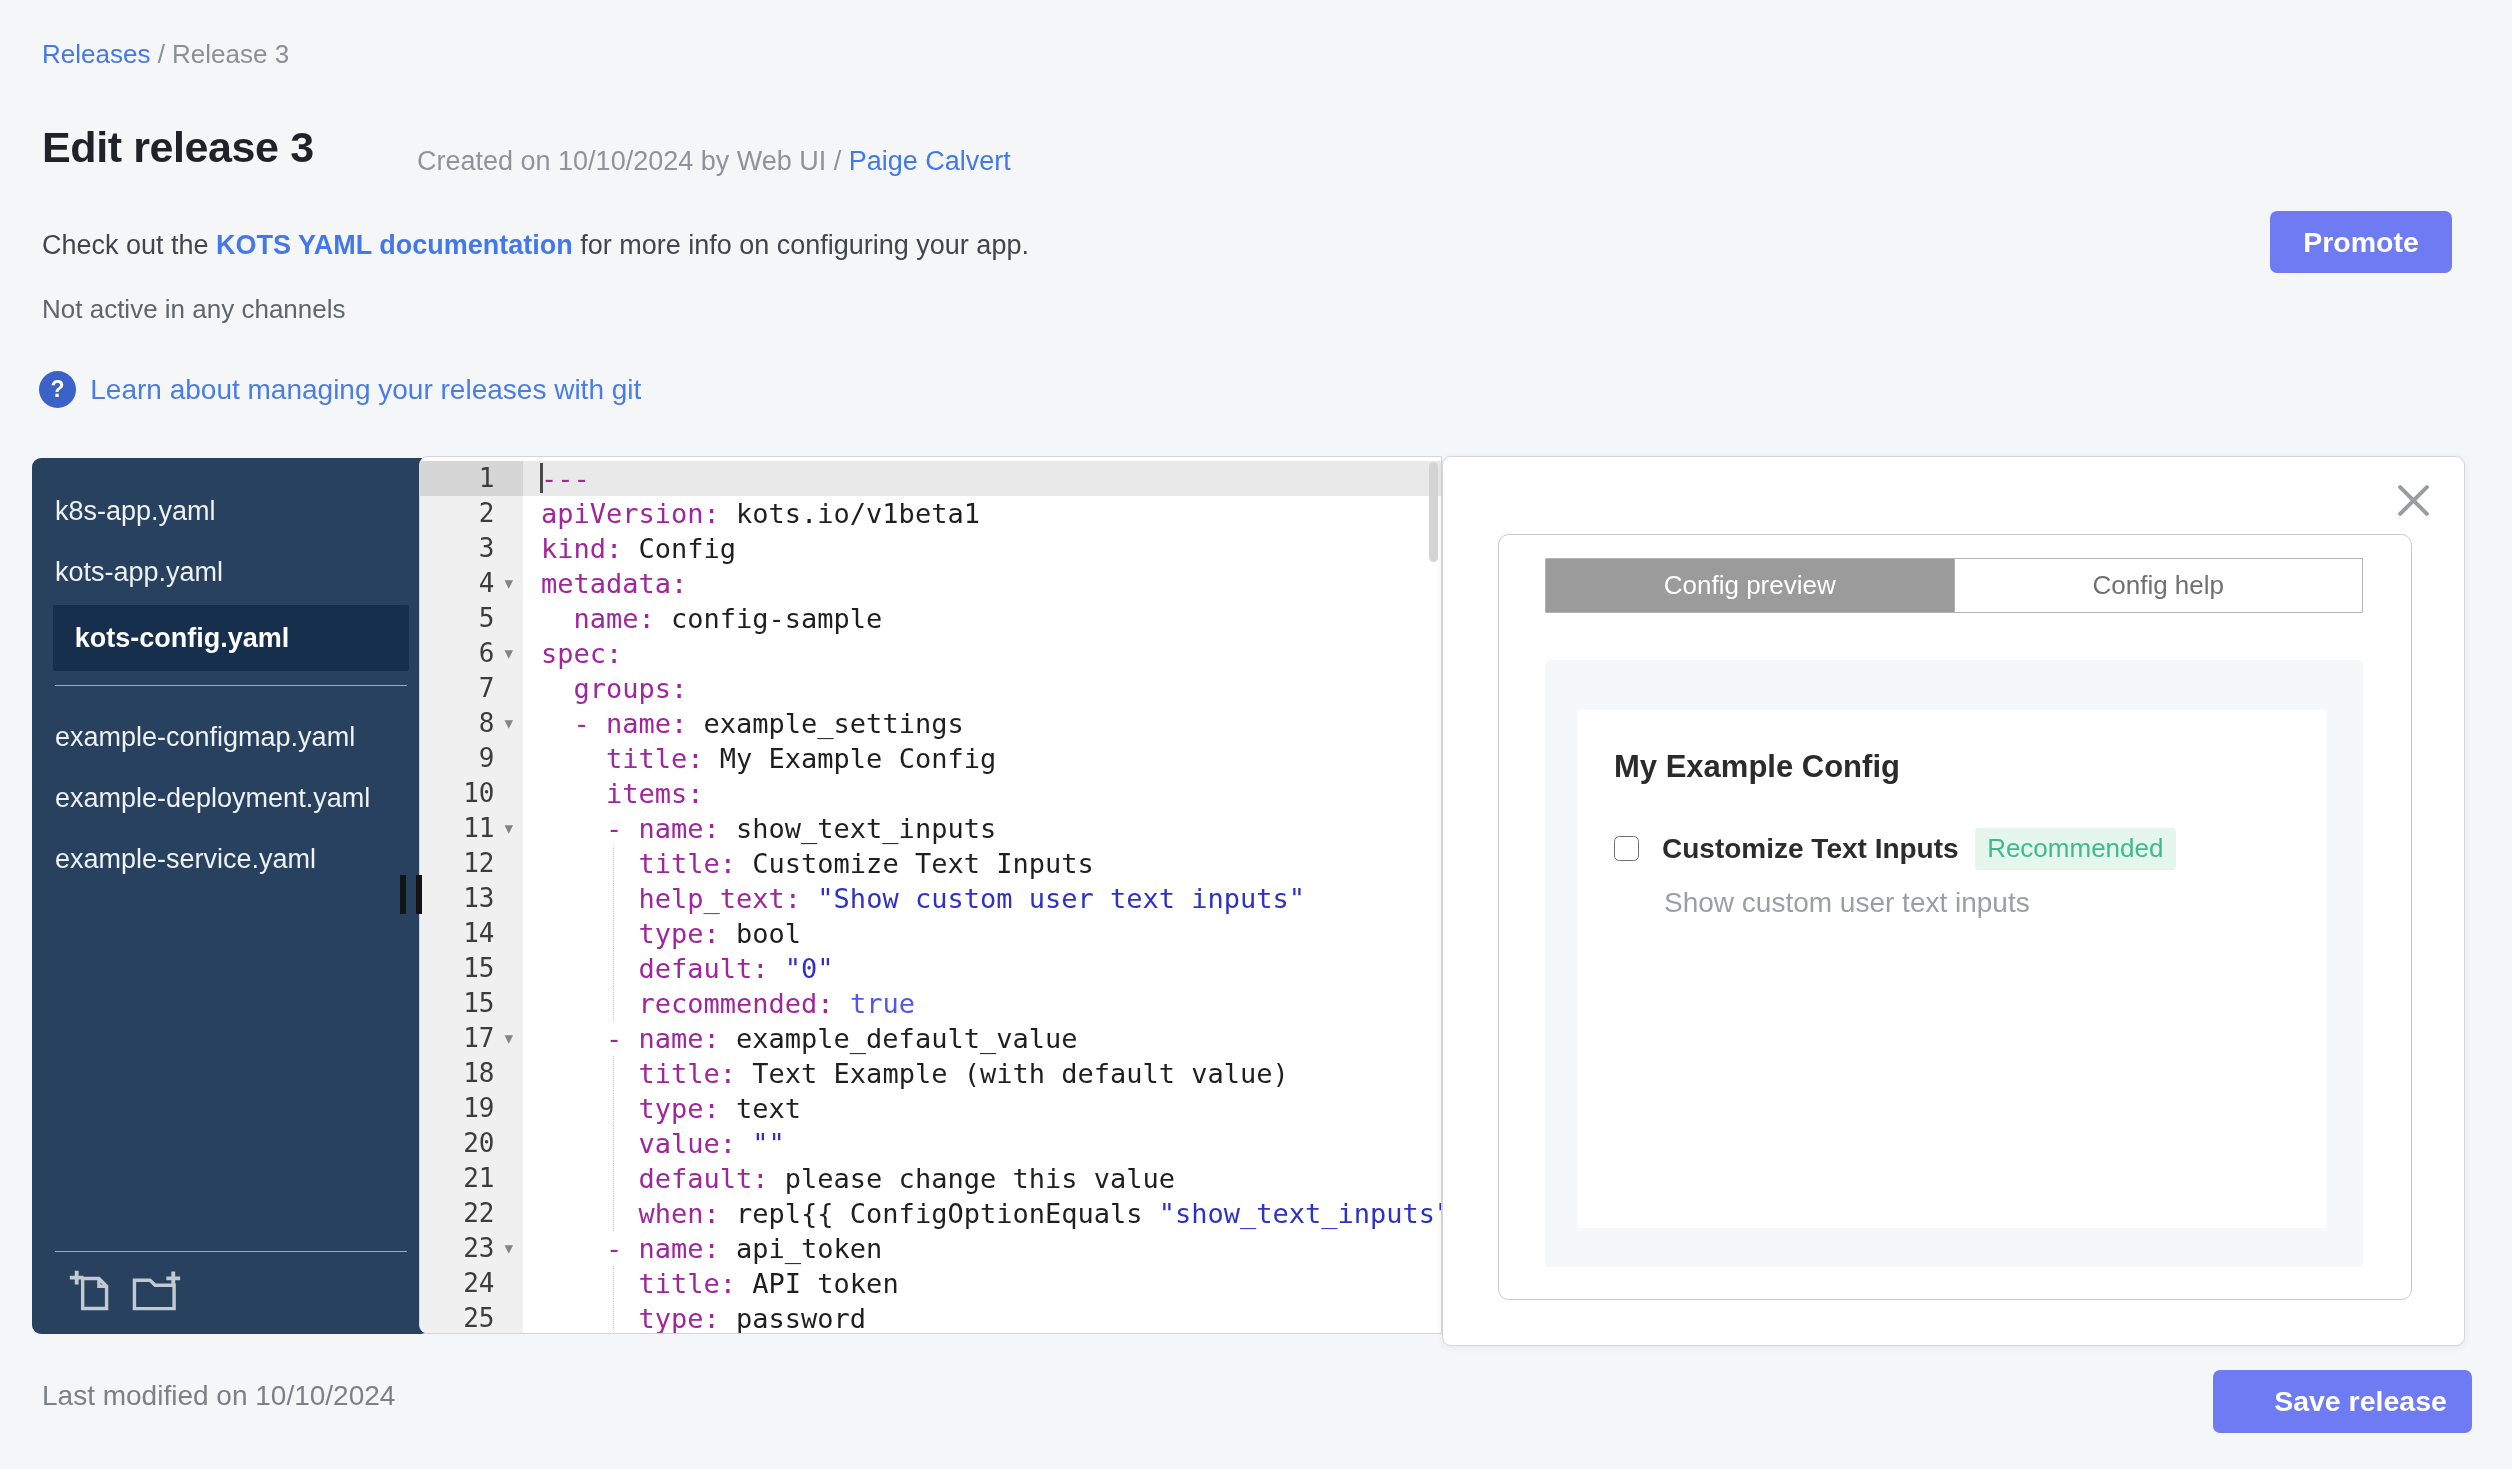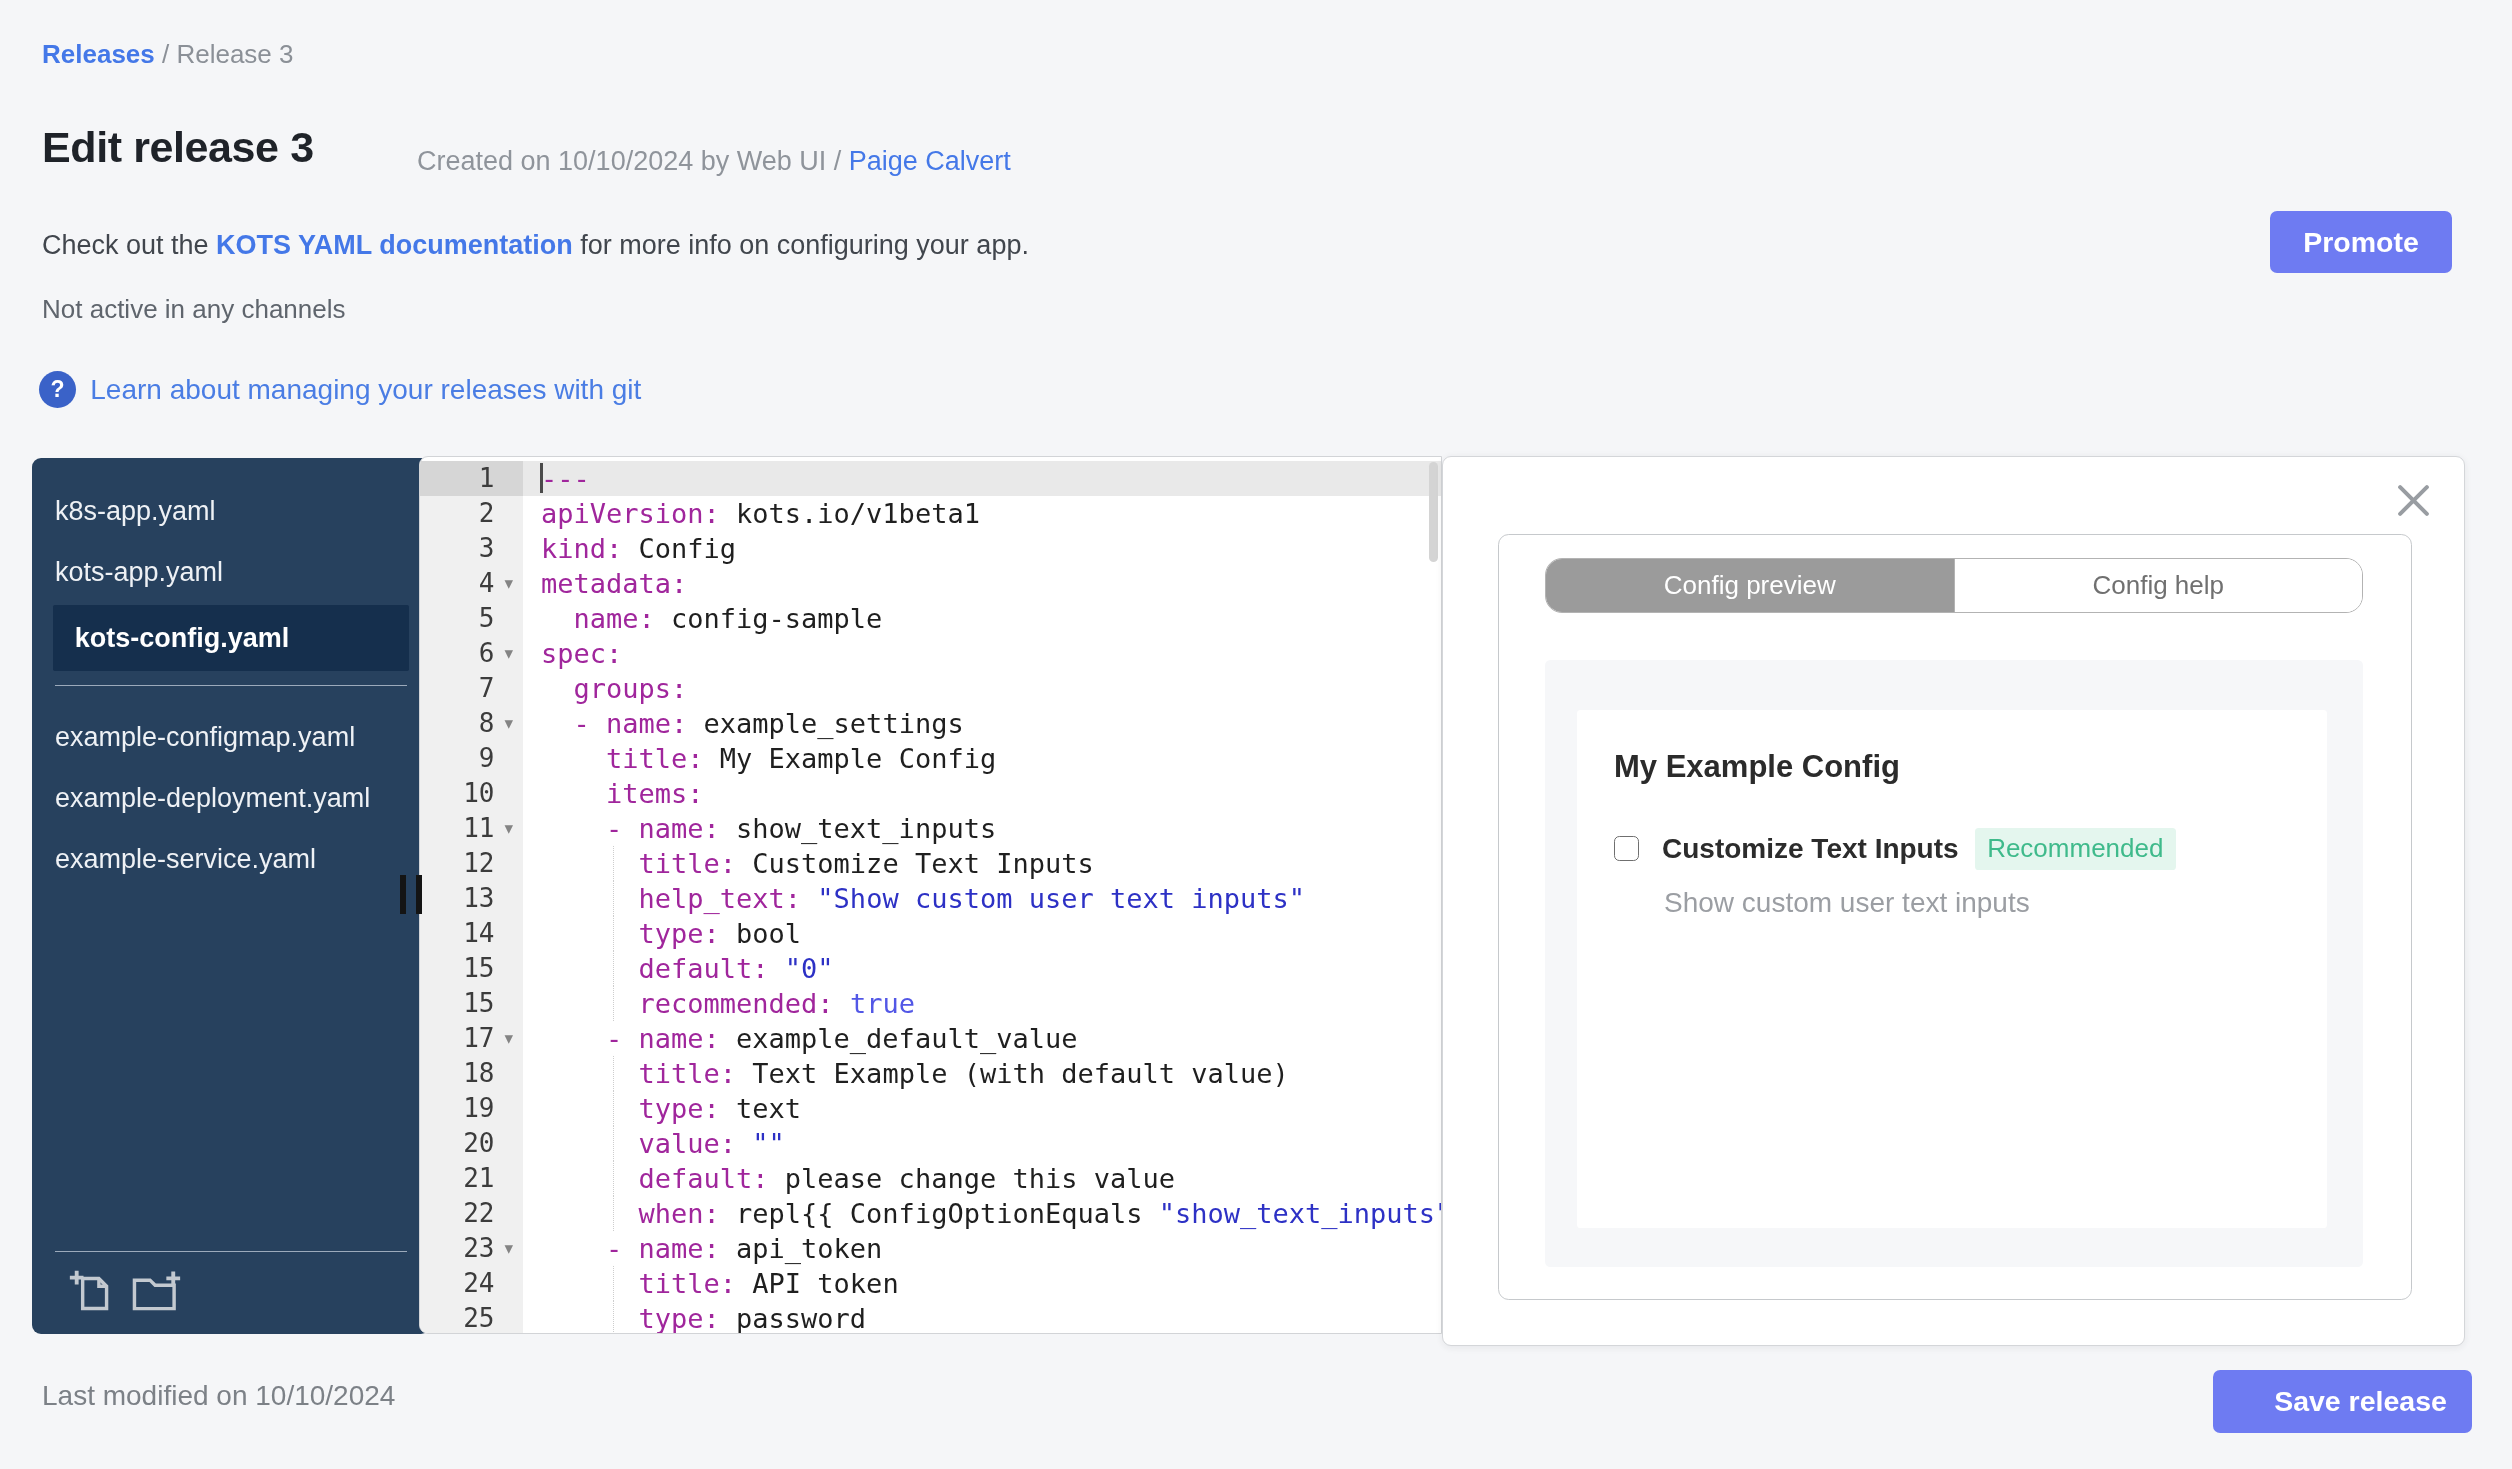--- a/index.html
+++ b/index.html
@@ -8,21 +8,21 @@
     font-family: "Liberation Sans", sans-serif;
     background: #f5f6f8;
     position: relative;
     overflow: hidden;
     color: #23262b;
   }
   .abs { position: absolute; }
 
   
   .breadcrumb { left: 42px; top: 39px; font-size: 26px; }
-  .breadcrumb a { color: #4478e8; text-decoration: none; font-weight: 700; cursor: pointer; text-align: center; }
+  .breadcrumb a { color: #4478e8; text-decoration: none; font-weight: 400; cursor: pointer; text-align: center; }
   .breadcrumb .crumb-rest { color: #8b9097; font-weight: 400; }
   .page-title { left: 42px; top: 123px; font-size: 43px; font-weight: 700; letter-spacing: -0.4px; color: #1f2329; }
   .created-line { left: 417px; top: 146px; font-size: 27px; color: #8f949b; }
   .created-line a { color: #4478e8; text-decoration: none; }
   .doc-line { left: 42px; top: 230px; font-size: 27px; color: #41464d; }
   .doc-line a { color: #4478e8; text-decoration: none; font-weight: 600; }
   .status-line { left: 42px; top: 294px; font-size: 26px; color: #5f656d; }
   .git-row { left: 39px; top: 371px; display: flex; align-items: center; }
   .git-help-circle {
     width: 37px; height: 37px; border-radius: 50%;
@@ -108,21 +108,21 @@
     background: #ffffff; border: 0.9px solid #d4d6d9; border-radius: 9px;
     box-shadow: 0 1.8px 7.1px rgba(40,45,55,0.07);
   }
   .close-x { position: absolute; top: 23px; right: 30px; width: 41px; height: 41px; cursor: pointer; }
   .tabs-wrapper {
     position: absolute; left: 55px; right: 52px; top: 77px; bottom: 45px;
     border: 0.9px solid #c6c9cc; border-radius: 10.7px; background: #fff;
   }
   .tab-bar {
     position: absolute; left: 46px; right: 48px; top: 23px; height: 55px;
-    display: flex; border: 1.8px solid #b3b3b3; border-radius: 17px; overflow: hidden;
+    display: flex; border: 1.8px solid #b3b3b3; border-radius: 1px; overflow: hidden;
     background: #fff;
   }
   .tab { flex: 1; display: flex; align-items: center; justify-content: center;
     font-size: 26px; color: #707070; cursor: pointer; background: #fff; }
   .tab.active { background: #9b9b9b; color: #ffffff; }
   .tab + .tab { border-left: 1.8px solid #b3b3b3; }
   .preview-gray {
     position: absolute; left: 46px; right: 48px; top: 125px; bottom: 32px;
     background: #f6f7f9; border-radius: 5.3px;
   }

